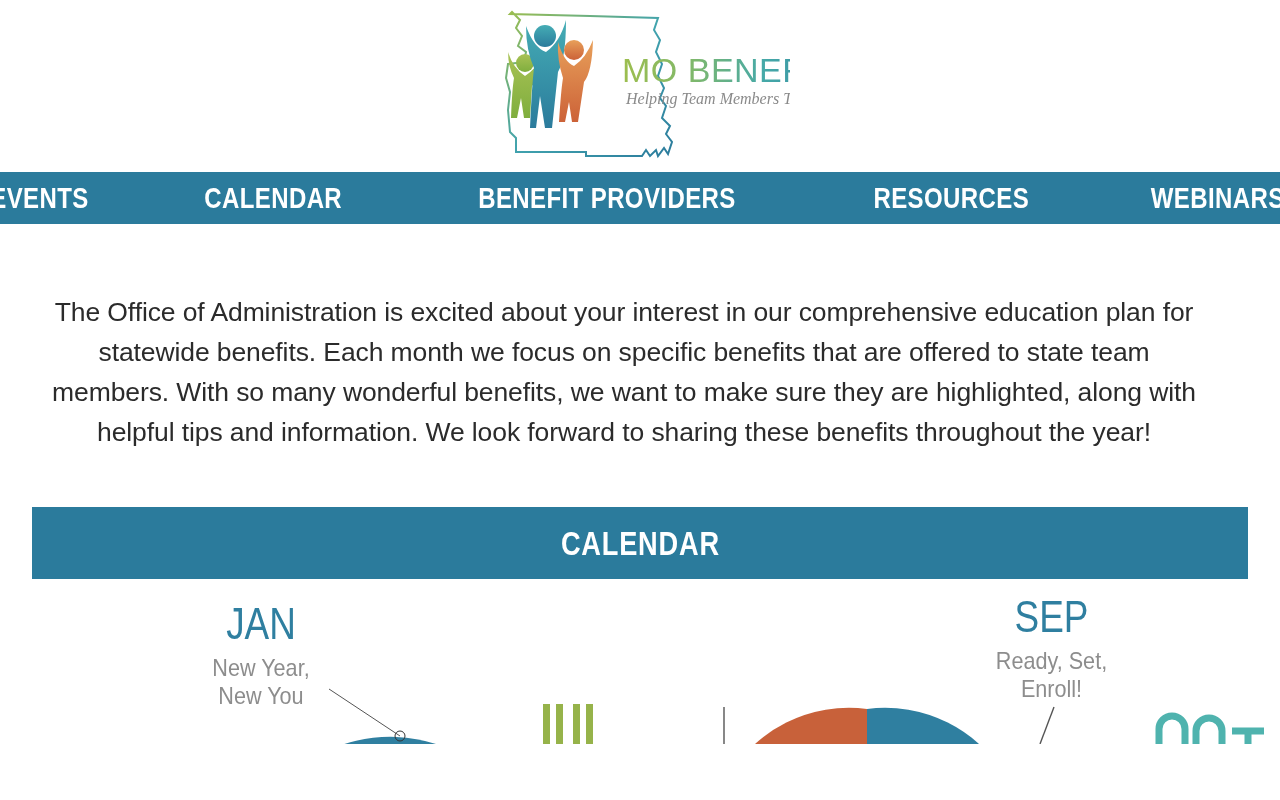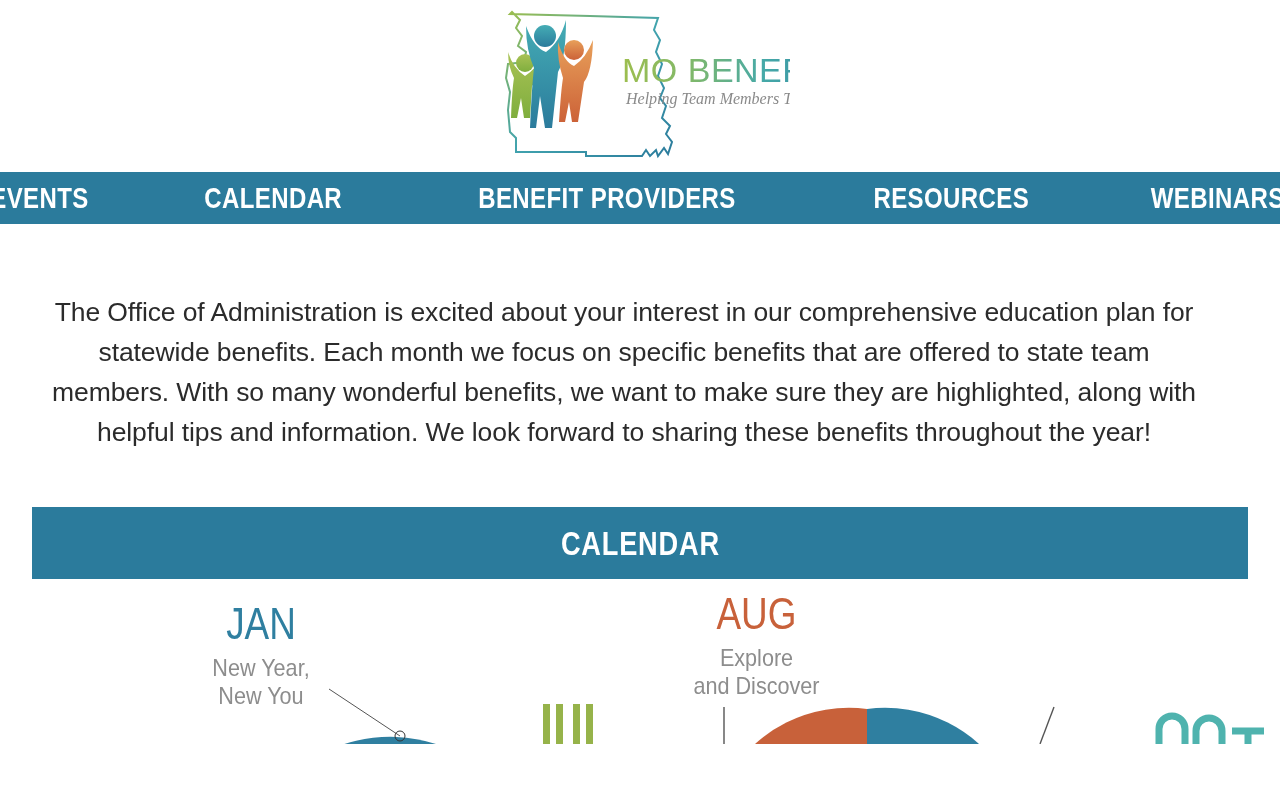--- a/index.html
+++ b/index.html
@@ -235,20 +235,20 @@
       <path d="M1208 152 L1240 152 M1224 152 L1224 165"></path>
     </g>
   </svg>
 
   <div class="month-label" style="left:152px; top:22px; width:170px; color:#2F7FA0;">
     <span class="month-abbr">JAN</span>
     <span class="month-desc" style="white-space:pre-line;">New Year,
 New You</span>
   </div>
 
-  <div class="month-label" style="left:645px; top:12px; width:175px; color:#C8613A;">
-    <span class="month-abbr">AUG</span>
-    <span class="month-desc" style="white-space:pre-line;">Explore
-and Discover</span>
+
+  <div class="month-label" style="left:945px; top:15px; width:165px; color:#2F7FA0;">
+    <span class="month-abbr">SEP</span>
+    <span class="month-desc" style="white-space:pre-line;">Ready, Set,
+Enroll!</span>
   </div>
 
-
 </section>
 
 </body></html>

